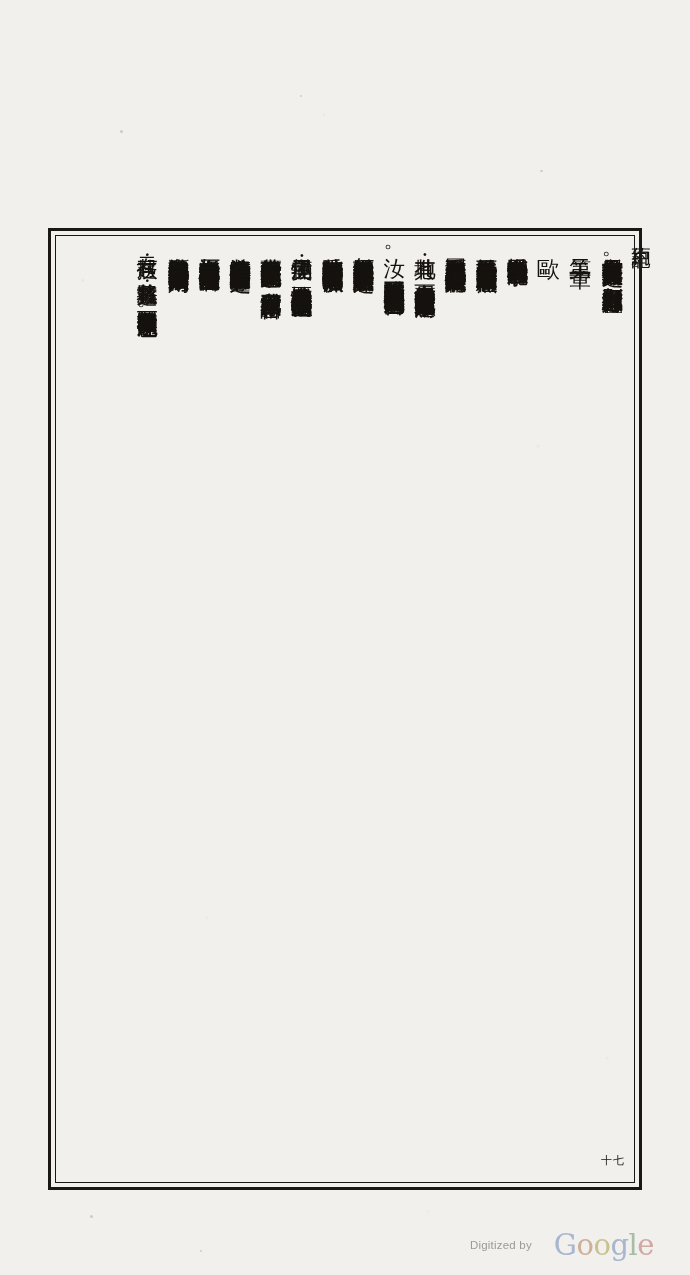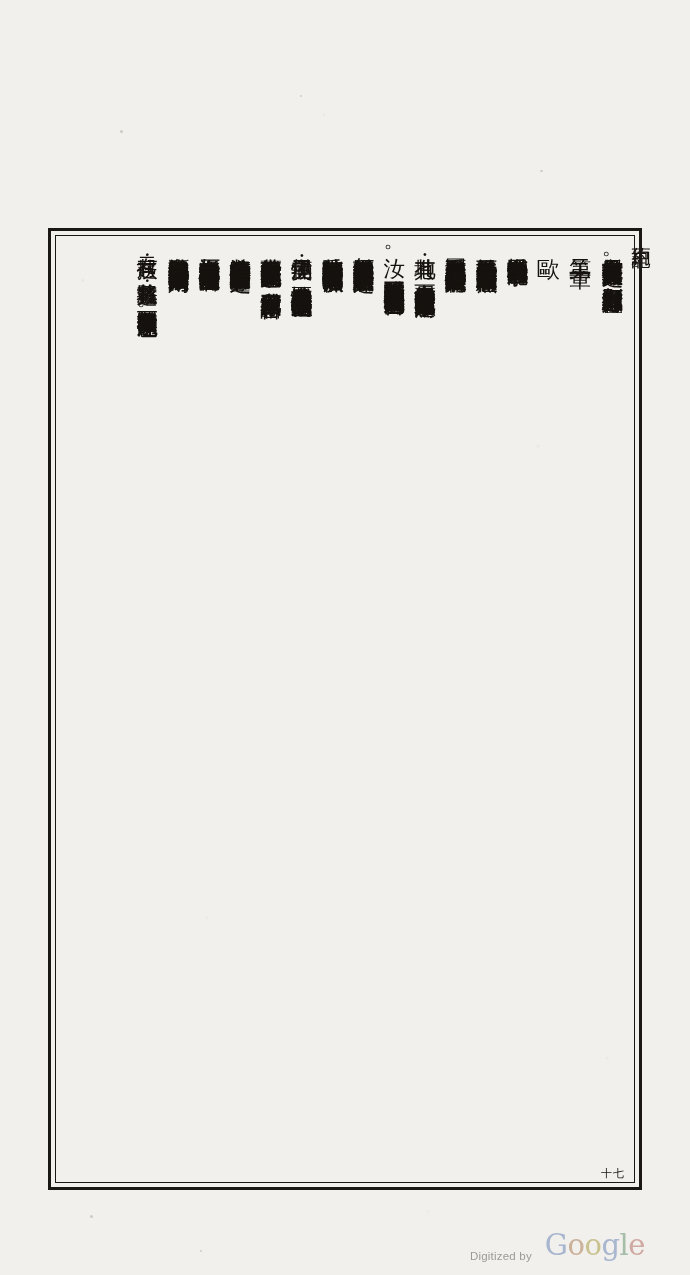--- a/index.html
+++ b/index.html
@@ -101,35 +101,35 @@
     letter-spacing: 2px;
   }
   .col.small {
     font-size: 21px;
   }
 
   
   .frame-mark {
     position: absolute;
     right: 14px;
-    bottom: 6px;
+    bottom: 19px;
     font-family: "DejaVu Serif", serif;
     font-size: 11px;
     color: #16130f;
     letter-spacing: 1px;
   }
 
   
   .watermark {
     position: absolute;
     left: 470px;
     top: 1228px;
     display: flex;
-    align-items: flex-end;
-    gap: 13px;
+    align-items: center;
+    gap: 22px;
     user-select: none;
   }
   .wm-label {
     font-family: "Liberation Sans", sans-serif;
     font-size: 11.5px;
     color: #9a9a9a;
     letter-spacing: 0.2px;
   }
   .wm-logo {
     font-family: "DejaVu Serif", serif;

